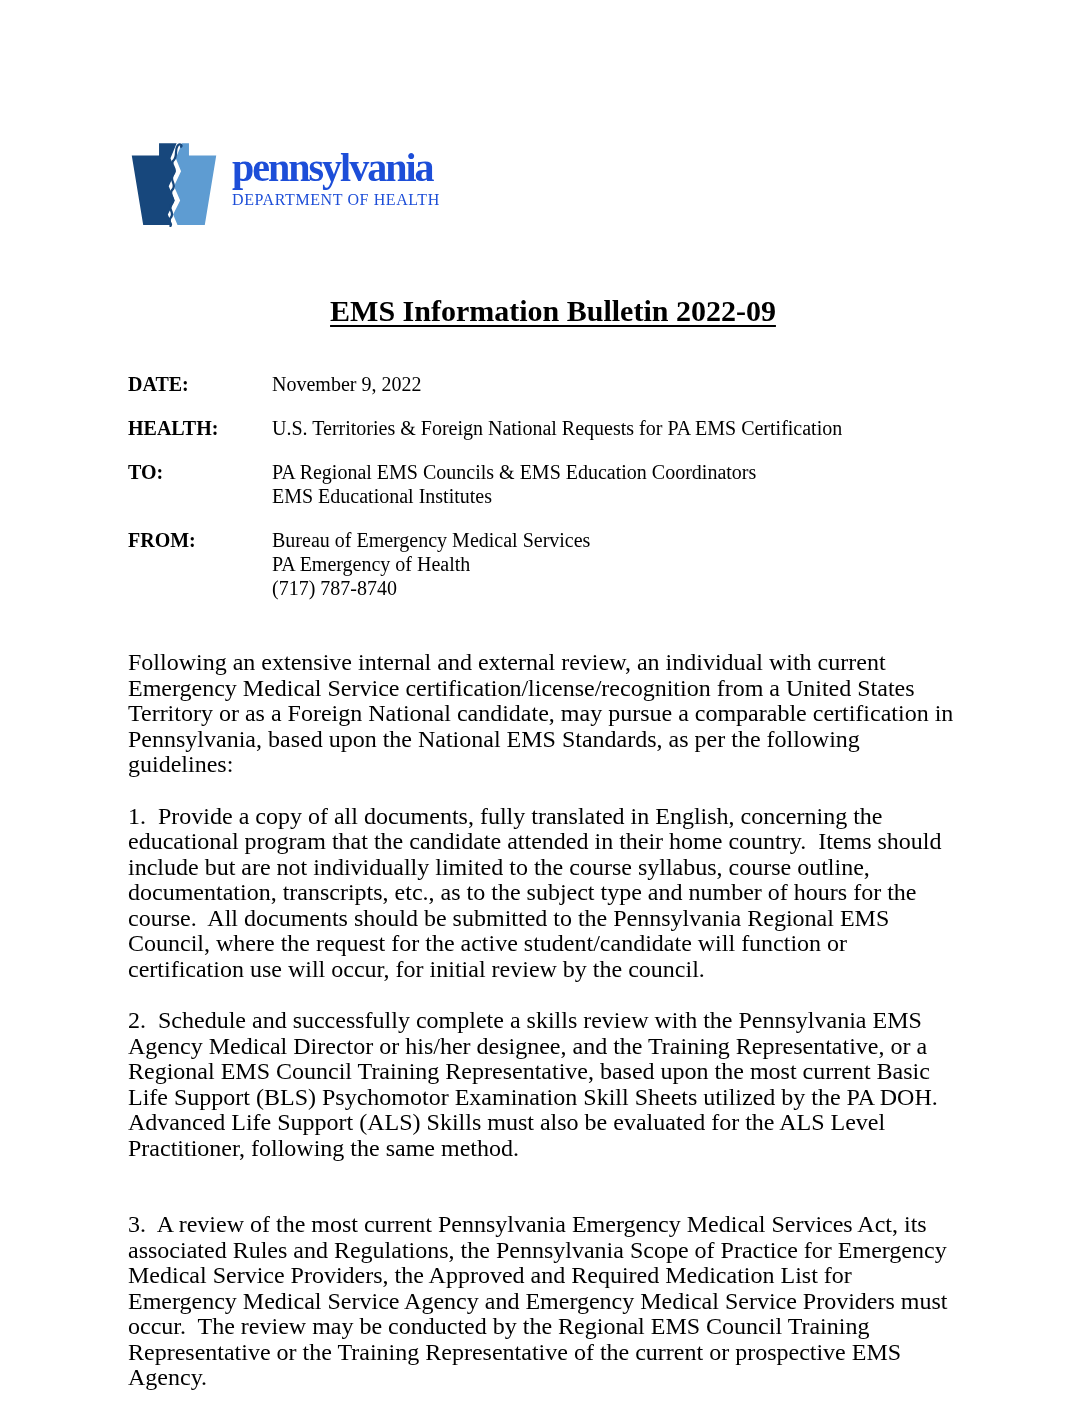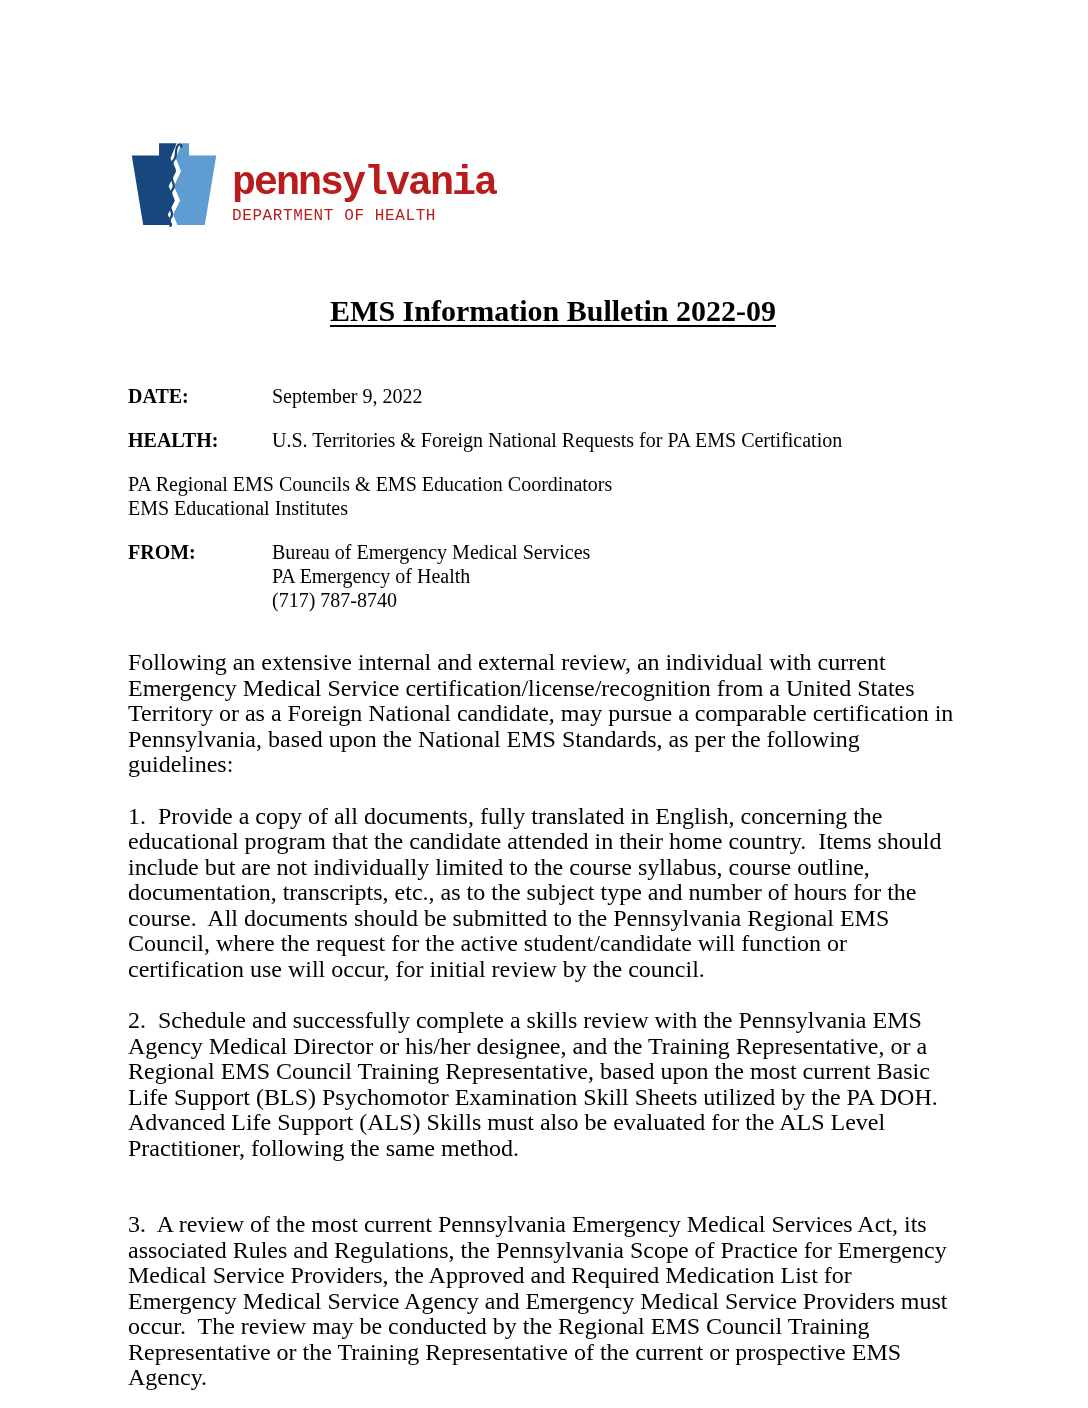--- a/index.html
+++ b/index.html
@@ -16,23 +16,23 @@
   
   .logo-row {
     position:absolute;
     top:143px;
     left:130px;
     display:flex;
     align-items:flex-start;
   }
   .keystone { width:88px; height:84px; display:block; }
   .logo-text {
-    margin:21px 0 0 14px;
-    font-family:Liberation Mono, monospace;
-    color:#b91c1c;
+    margin:5px 0 0 14px;
+    font-family:Liberation Serif, serif;
+    color:#1d4ed8;
   }
   .logo-name {
     font-size:40px;
     font-weight:bold;
     letter-spacing:-2px;
     line-height:1;
   }
   .logo-dept {
     font-size:16px;
     font-weight:400;
@@ -52,21 +52,21 @@
     font-size:30px;
     font-weight:bold;
     text-decoration:underline;
     text-decoration-thickness:2px;
     text-underline-offset:4px;
   }
 
   
   .meta {
     position:absolute;
-    top:384px;
+    top:372px;
     left:128px;
     width:828px;
     font-size:20px;
   }
   .meta-row { display:flex; margin-bottom:20px; line-height:24px; }
   .meta-row:last-child { margin-bottom:0; }
   .meta-label { width:144px; flex:0 0 144px; font-weight:bold; }
   .meta-value { flex:1; }
 
   
@@ -104,32 +104,33 @@
     </div>
   </header>
 
   <h1 class="title">EMS Information Bulletin 2022-09</h1>
 
   <section class="meta">
 
     <div class="meta-row">
       <div class="meta-label">DATE:</div>
       <div class="meta-value">
-        <div>September 9, 2022</div>
+        <div>November 9, 2022</div>
       </div>
     </div>
 
     <div class="meta-row">
       <div class="meta-label">HEALTH:</div>
       <div class="meta-value">
         <div>U.S. Territories &amp; Foreign National Requests for PA EMS Certification</div>
       </div>
     </div>
 
     <div class="meta-row">
+      <div class="meta-label">TO:</div>
       <div class="meta-value">
         <div>PA Regional EMS Councils &amp; EMS Education Coordinators</div>
         <div>EMS Educational Institutes</div>
       </div>
     </div>
 
     <div class="meta-row">
       <div class="meta-label">FROM:</div>
       <div class="meta-value">
         <div>Bureau of Emergency Medical Services</div>

